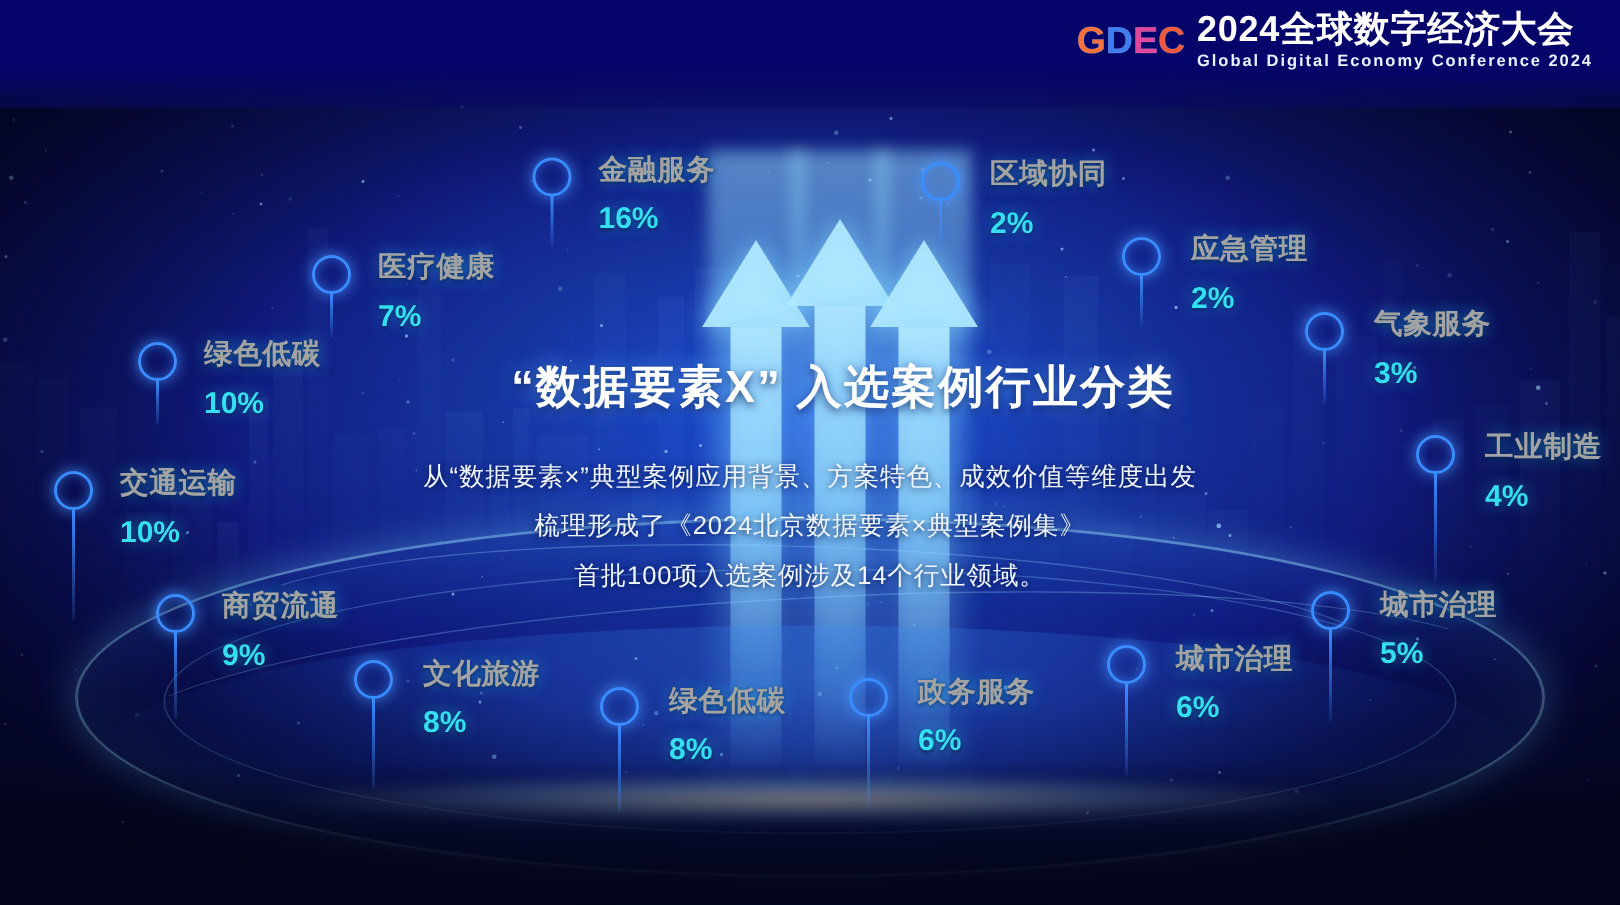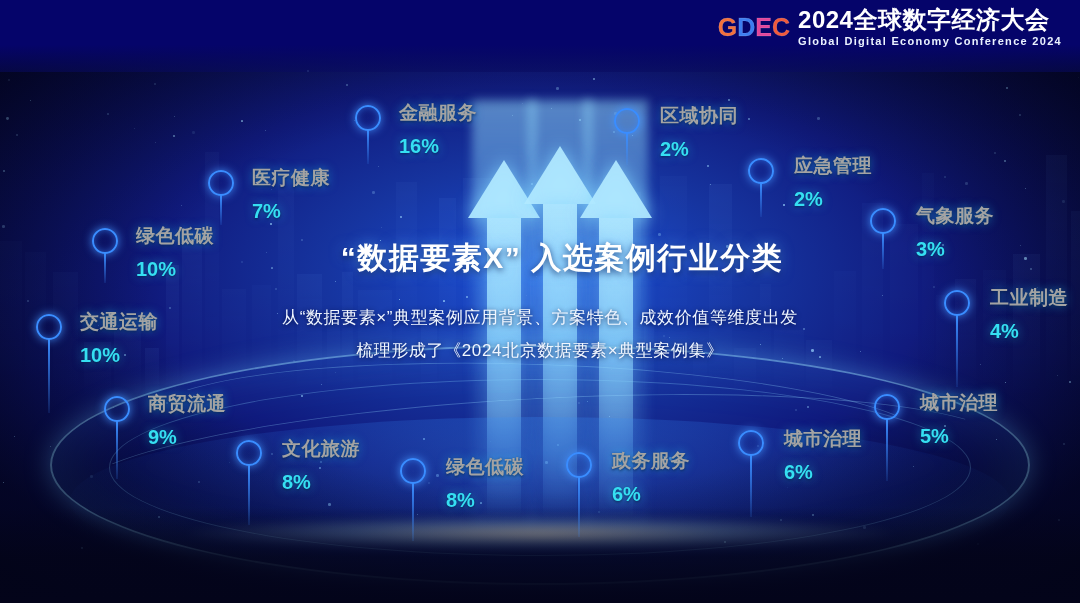--- a/index.html
+++ b/index.html
@@ -392,20 +392,21 @@
       <div class="logo-cn">2024全球数字经济大会</div>
       <div class="logo-en">Global Digital Economy Conference 2024</div>
     </div>
   </div>
 
   <div class="center-block">
     <div class="ct-title">“数据要素X” 入选案例行业分类</div>
     <div class="ct-lines" id="ct-lines">
         <div class="ct-line">从“数据要素×”典型案例应用背景、方案特色、成效价值等维度出发</div>
         <div class="ct-line">梳理形成了《2024北京数据要素×典型案例集》</div>
+        <div class="ct-line">首批100项入选案例涉及14个行业领域。</div>
       </div>
   </div>
 
   <div id="pins">
       <div class="pin" style="left: 355px; top: 105px;">
         <div class="ringdot"></div>
         <div class="stem" style="height:34px"></div>
         <div class="ptxt" style="left:44px;top:-5px">
           <div class="plabel">金融服务</div>
           <div class="pval">16%</div>

